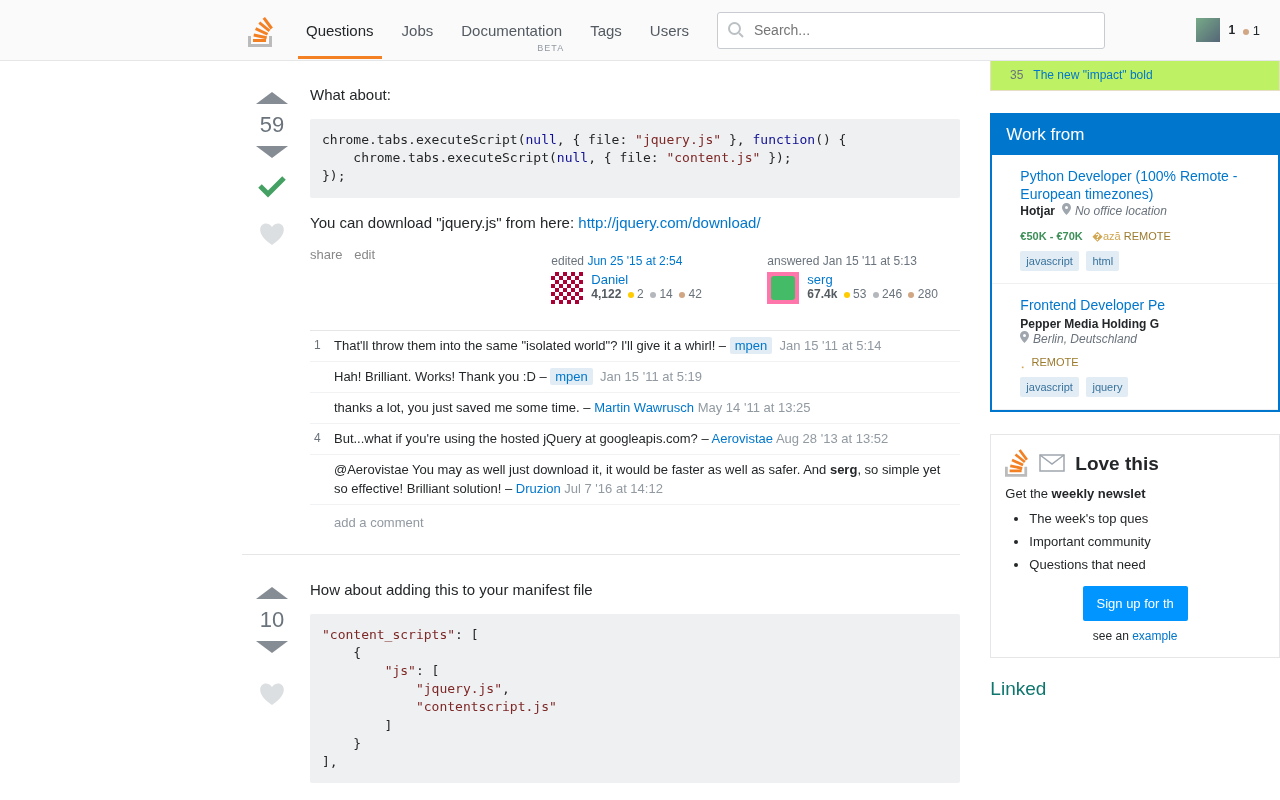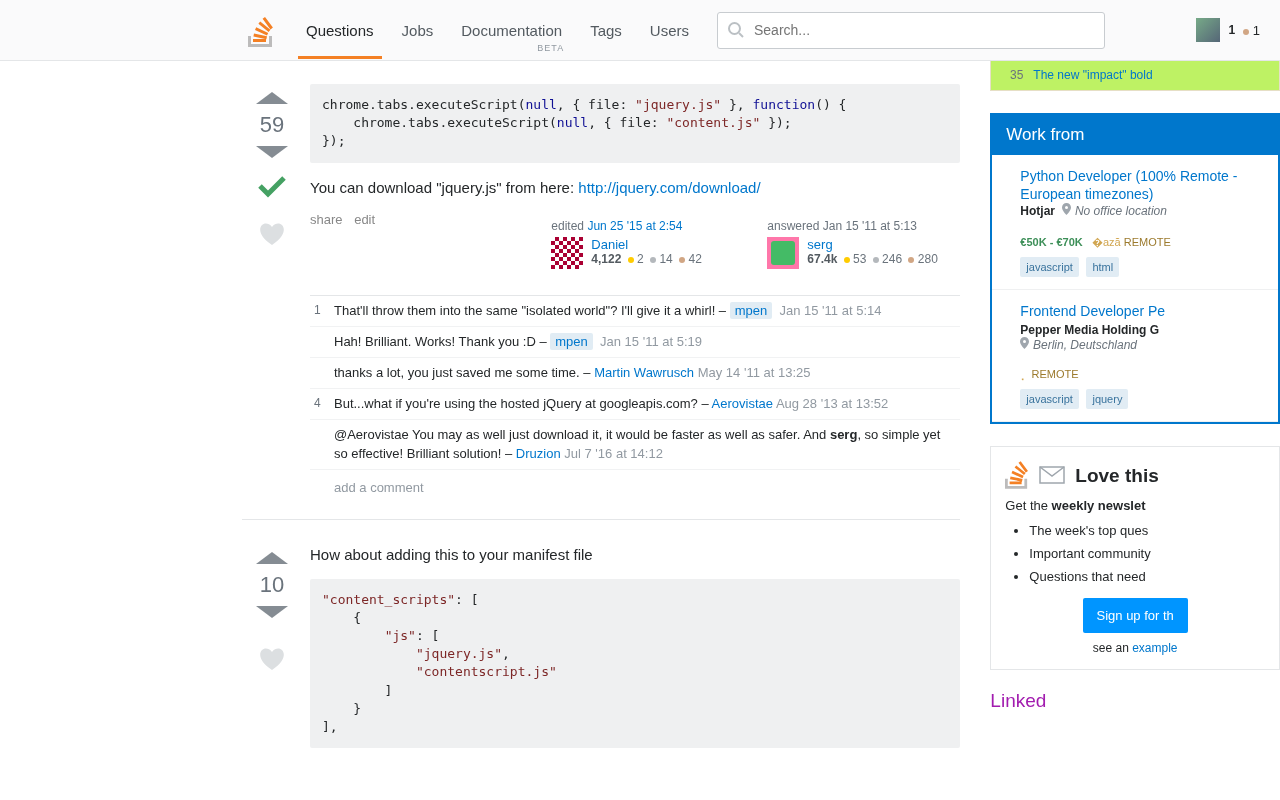--- a/index.html
+++ b/index.html
@@ -70,38 +70,38 @@
 
 .meta-box { background: #bef264; border: 1px solid #e6dfc6; border-top: 0; margin-bottom: 22px; padding: 0; }
 .meta-item { display: flex; padding: 8px 12px; font-size: 12px; gap: 10px; }
 .meta-item .count { color: #6a737c; flex: 0 0 20px; text-align: right; }
 .jobs-box { border: 2px solid #0077CC; margin-bottom: 22px; }
 .jobs-head { background: #0077CC; color: #fff; padding: 10px 14px; font-size: 17px; }
 .job { padding: 12px 28px; border-bottom: 1px solid #eff0f1; }
 .job-title { color: #07C; font-size: 14px; line-height: 1.3; }
 .job-company { font-size: 12px; color: #242729; margin-top: 2px; font-weight: bold; }
 .job-loc { font-size: 12px; color: #6a737c; font-style: italic; }
-.job-meta { font-size: 11px; color: #6a737c; margin-top: 16px; }
+.job-meta { font-size: 11px; color: #6a737c; margin-top: 10px; }
 .job-meta b { color: #3d8f58; }
 .remote-tag { color: #9C7A2D; }
 .wifi { color: #D1A651; }
 .job-tags { margin-top: 8px; }
 .job-tag { display: inline-block; background: #E1ECF4; color: #39739d; font-size: 11px; padding: 4px 6px; border-radius: 2px; margin-right: 4px; cursor: pointer; }
 
 .newsletter { border: 1px solid #e4e6e8; padding: 14px; margin-bottom: 20px; }
 .nl-head { display: flex; align-items: center; gap: 10px; margin-bottom: 6px; }
 .nl-title { font-size: 19px; font-weight: bold; }
 .nl-sub { font-size: 13px; margin-bottom: 10px; }
 .nl-sub b { font-weight: bold; }
 .newsletter ul { padding-left: 24px; font-size: 13px; }
 .newsletter li { margin-bottom: 8px; }
 .nl-btn { background: #0095FF; color: #fff; border: 0; padding: 10px 14px; font-size: 13px; border-radius: 2px; display: block; margin: 14px auto 8px; cursor: pointer; }
 .nl-example { text-align: center; font-size: 12px; }
 
-.linked-head { font-size: 19px; color: #a21caf; margin-bottom: 10px; }
+.linked-head { font-size: 19px; color: #0f766e; margin-bottom: 10px; }
 
 .loc-pin { display: inline-block; }
 </style>
 </head>
 <body>
 
 <div class="topbar">
   <span class="logo">
     <svg width="26" height="30" viewBox="0 0 26 30">
         <path d="M21 27v-8h3v11H0V19h3v8h18z" fill="#BCBBBB"></path>
@@ -147,20 +147,21 @@
               <path d="M6 18l8 8L30 10" fill="none" stroke="currentColor" stroke-width="5"></path>
             </svg>
         </div>
         <div class="fav-heart">
           <svg width="28" height="24" viewBox="0 0 28 24">
               <path d="M14 24C-8 10 6-4 14 6c8-10 22 4 0 18z" fill="currentColor"></path>
             </svg>
         </div>
       </div>
       <div class="post-body">
+        <p>What about:</p>
         <div class="code">chrome.tabs.executeScript(<span class="kw">null</span>, { file: <span class="str">"jquery.js"</span> }, <span class="kw">function</span>() {
     chrome.tabs.executeScript(<span class="kw">null</span>, { file: <span class="str">"content.js"</span> });
 });</div>
         <p><span>You can download "jquery.js" from here: </span><a>http://jquery.com/download/</a></p>
 
         <div class="post-menu">
           <span>share</span>
           <span>edit</span>
         </div>
 

